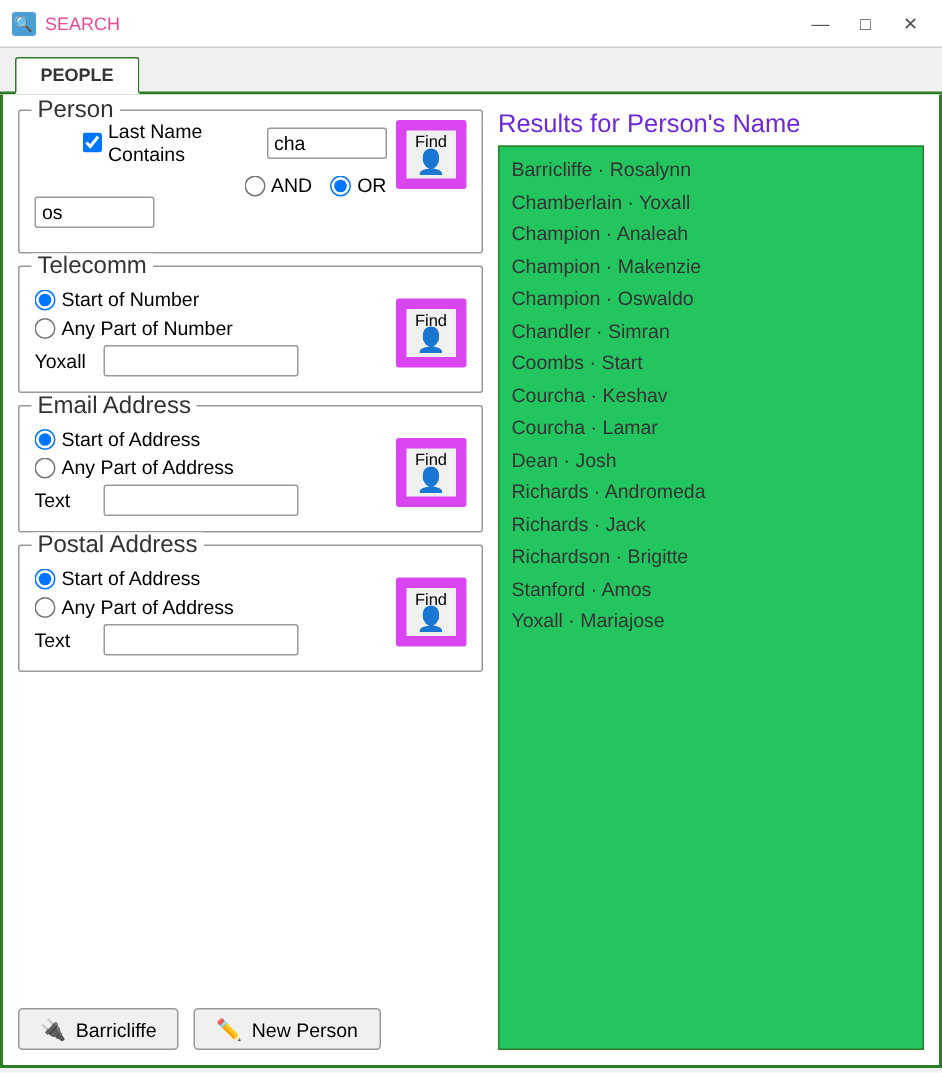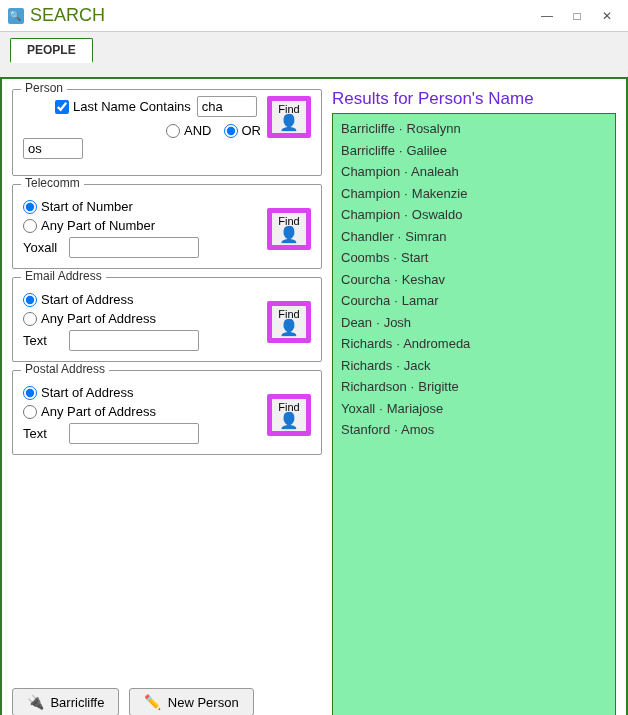--- a/index.html
+++ b/index.html
@@ -32,22 +32,22 @@
       height: 16px;
       background: #4a9fd4;
       border-radius: 2px;
       display: flex;
       align-items: center;
       justify-content: center;
       color: white;
       font-size: 10px;
     }
     .title-bar-title {
-      font-size: 18px;
-      color: #4d7c0f;
+      font-size: 12px;
+      color: #ec4899;
       font-weight: normal;
     }
     .title-bar-controls {
       display: flex;
       gap: 4px;
     }
     .title-bar-btn {
       width: 26px;
       height: 20px;
       background: none;
@@ -56,21 +56,21 @@
       display: flex;
       align-items: center;
       justify-content: center;
       font-size: 12px;
       color: #555;
     }
 
     
     .tab-bar {
       background: #f0f0f0;
-      padding: 6px 0 16px 10px;
+      padding: 6px 0 0 10px;
       border-bottom: 2px solid #2d7d27;
     }
     .tab {
       display: inline-block;
       padding: 4px 16px;
       background: #f0f0f0;
       border: 1px solid #ccc;
       border-bottom: none;
       font-size: 12px;
       font-weight: bold;
@@ -111,21 +111,21 @@
       border-radius: 2px;
       padding: 6px 10px 10px 10px;
       position: relative;
     }
     .fieldset-legend {
       position: absolute;
       top: -9px;
       left: 8px;
       background: white;
       padding: 0 4px;
-      font-size: 12px;
+      font-size: 16px;
       color: #333;
     }
     .person-row {
       display: flex;
       align-items: center;
       gap: 6px;
       margin-bottom: 6px;
     }
     .checkbox-label {
       display: flex;
@@ -140,21 +140,21 @@
       cursor: pointer;
     }
     input[type="text"] {
       border: 1px solid #999;
       border-radius: 2px;
       padding: 2px 4px;
       font-size: 13px;
       background: white;
     }
     .name-input {
-      width: 60px;
+      width: 80px;
     }
 
     .radio-group {
       display: flex;
       align-items: center;
       gap: 12px;
       margin: 4px 0 0 22px;
       justify-content: flex-end;
     }
     .radio-label {
@@ -164,21 +164,21 @@
     }
     input[type="radio"] {
       width: 14px;
       height: 14px;
       cursor: pointer;
     }
 
     
     .find-btn {
       background: #f0f0f0;
-      border: 5px solid #d946ef;
+      border: 7px solid #d946ef;
       border-radius: 2px;
       padding: 2px 6px;
       cursor: pointer;
       display: flex;
       flex-direction: column;
       align-items: center;
       font-size: 11px;
       min-width: 44px;
       margin-left: auto;
     }
@@ -237,21 +237,21 @@
     .results-label {
       font-size: 17px;
       color: #6d28d9;
       margin-bottom: 4px;
     }
     .results-list {
       border: 1px solid #2d7d27;
       flex: 1;
       overflow-y: auto;
       padding: 4px 6px;
-      background: #86efac;
+      background: #22c55e;
       cursor: pointer;
     }
     .result-item {
       padding: 1px 2px;
       font-size: 13px;
       color: #333;
       line-height: 1.5;
     }
     .bottom-btn {
       background: #f0f0f0;
@@ -422,30 +422,30 @@
         <span>New Person</span>
       </button>
     </div>
 
   </div>
 
   <div class="right-panel">
     <div class="results-label">Results for Person's Name</div>
     <div class="results-list" id="results-list">
     <div class="result-item">Barricliffe · Rosalynn</div>
-        <div class="result-item">Barricliffe · Galilee</div>
+        <div class="result-item">Chamberlain · Yoxall</div>
         <div class="result-item">Champion · Analeah</div>
         <div class="result-item">Champion · Makenzie</div>
         <div class="result-item">Champion · Oswaldo</div>
         <div class="result-item">Chandler · Simran</div>
         <div class="result-item">Coombs · Start</div>
         <div class="result-item">Courcha · Keshav</div>
         <div class="result-item">Courcha · Lamar</div>
         <div class="result-item">Dean · Josh</div>
         <div class="result-item">Richards · Andromeda</div>
         <div class="result-item">Richards · Jack</div>
         <div class="result-item">Richardson · Brigitte</div>
+        <div class="result-item">Stanford · Amos</div>
         <div class="result-item">Yoxall · Mariajose</div>
-        <div class="result-item">Stanford · Amos</div>
       </div>
   </div>
 
 </div>
 
 </body></html>

